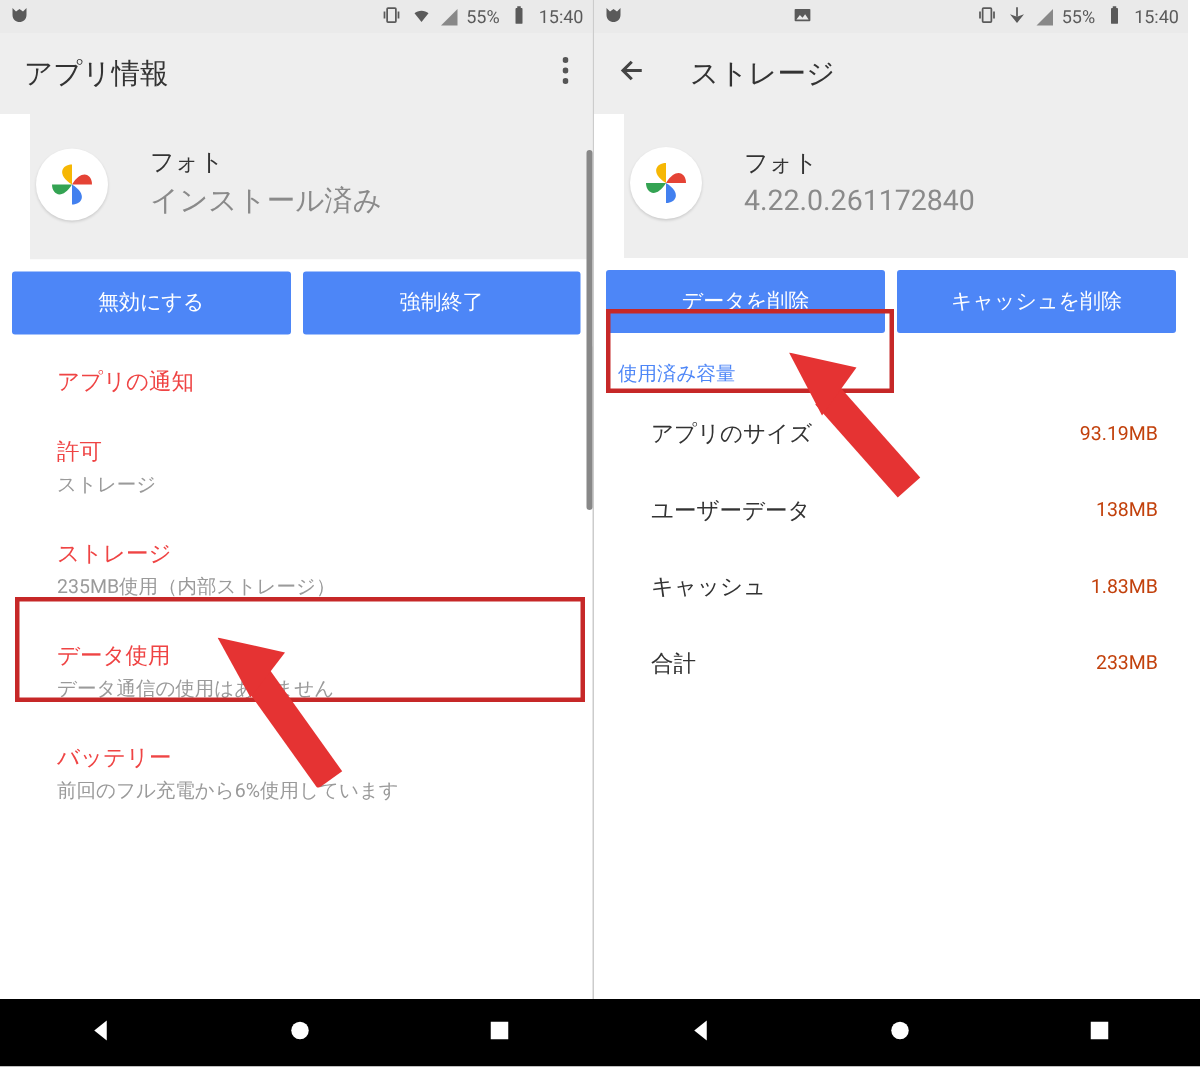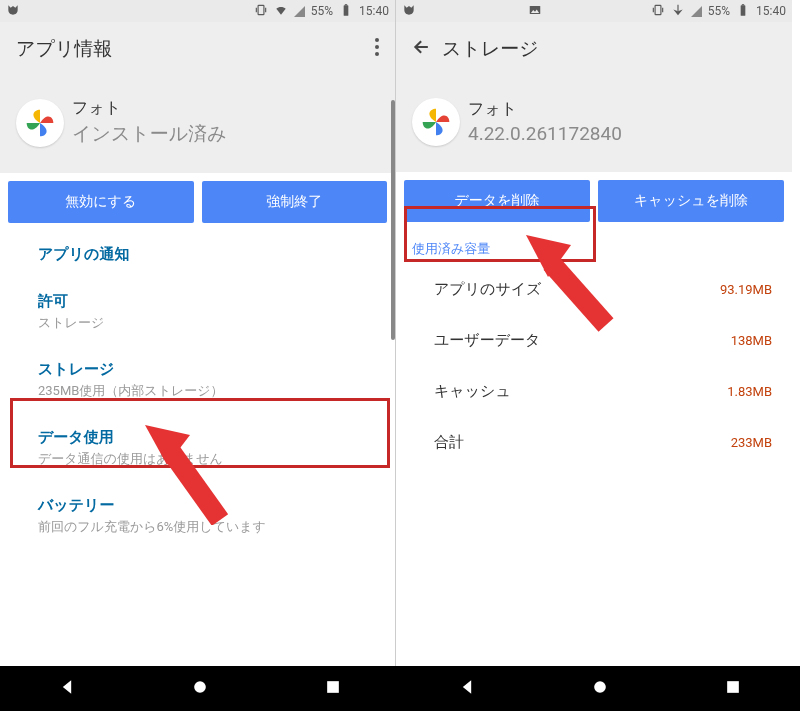--- a/index.html
+++ b/index.html
@@ -3,32 +3,32 @@
 <meta charset="utf-8">
 <style>
   * { margin: 0; padding: 0; box-sizing: border-box; font-family: -apple-system, BlinkMacSystemFont, "Segoe UI", Roboto, sans-serif; }
   body { background: #fff; width: 800px; height: 711px; display: flex; flex-direction: column; }
   .screens { display: flex; width: 792px; height: 666px; }
   .screen { width: 400px; height: 666px; display: flex; flex-direction: column; background: #fff; position: relative; }
   .screen-left { border-right: 1px solid #ccc; }
   .status-bar { height: 22px; background: #eaeaea; display: flex; justify-content: flex-end; align-items: center; padding: 0 6px; gap: 6px; font-size: 12px; color: #5a5a5a; }
   .status-bar .status-left { margin-right: auto; }
   .status-bar svg { width: 14px; height: 14px; }
-  .header { background: #eeeeee; padding: 14px 16px; display: flex; align-items: center; gap: 10px; text-align: right; }
+  .header { background: #eeeeee; padding: 14px 16px; display: flex; align-items: center; gap: 28px; text-align: right; }
   .header-title { font-size: 19px; font-weight: 500; color: #333; }
   .header .menu-icon { margin-left: auto; }
-  .app-block { background: #eeeeee; padding: 22px 16px 26px; display: flex; align-items: center; gap: 8px; }
+  .app-block { background: #eeeeee; padding: 22px 4px 26px; display: flex; align-items: center; gap: 28px; margin-left: 20px; }
   .app-icon-wrap { width: 48px; height: 48px; background: #fff; border-radius: 24px; display: flex; align-items: center; justify-content: center; box-shadow: 0 1px 2px rgba(0,0,0,.15); }
   .app-name { font-size: 16px; color: #333; font-weight: 400; }
   .app-sub { font-size: 19px; color: #8a8a8a; margin-top: 2px; }
   .btn-row { display: flex; gap: 8px; padding: 8px; background: #fff; }
   .btn { flex: 1; background: #4d86f7; color: #fff; border: none; padding: 12px 0; font-size: 14px; font-weight: 500; cursor: pointer; border-radius: 2px; text-align: center; }
   .list { flex: 1; overflow: hidden; }
   .item { padding: 14px 20px 14px 38px; }
-  .item-title { font-size: 15px; color: #0369a1; font-weight: bold; }
+  .item-title { font-size: 15px; color: #ef4444; }
   .item-sub { font-size: 13px; color: #9a9a9a; margin-top: 3px; }
   .section-label { color: #4d86f7; font-size: 13px; padding: 10px 16px 6px; }
   .storage-row { display: flex; justify-content: space-between; align-items: center; padding: 16px 20px 16px 38px; }
   .storage-row .label { font-size: 15px; color: #333; text-align: right; }
   .storage-row .value { font-size: 13px; color: #c2410c; }
   .highlight-box { position: absolute; border: 3px solid #c62828; pointer-events: none; z-index: 5; }
   .arrow { position: absolute; z-index: 6; pointer-events: none; }
   .navbar { width: 800px; height: 45px; background: #000; display: flex; }
   .nav-half { width: 400px; display: flex; align-items: center; justify-content: space-around; }
   .nav-half svg { width: 20px; height: 20px; fill: #fff; }

